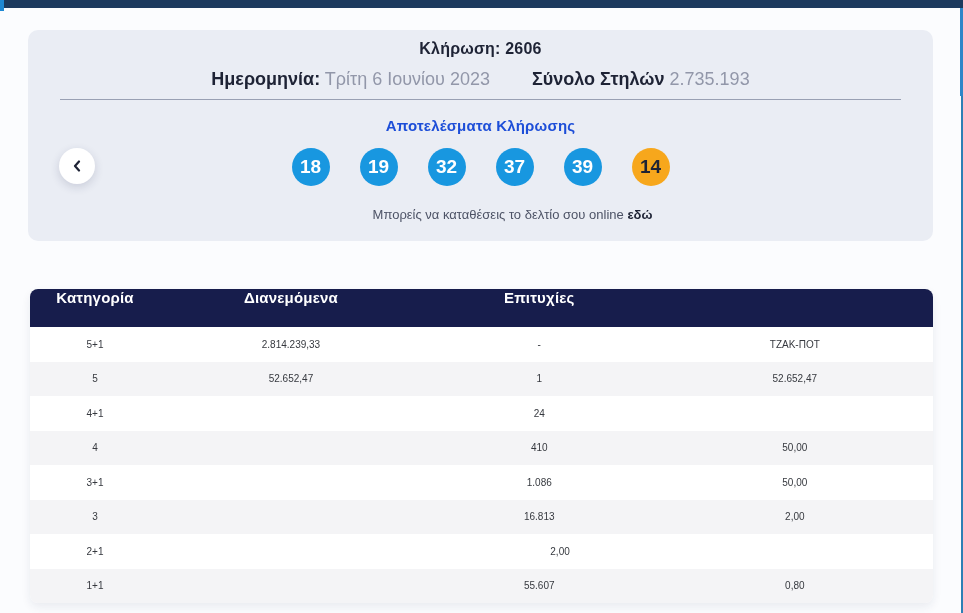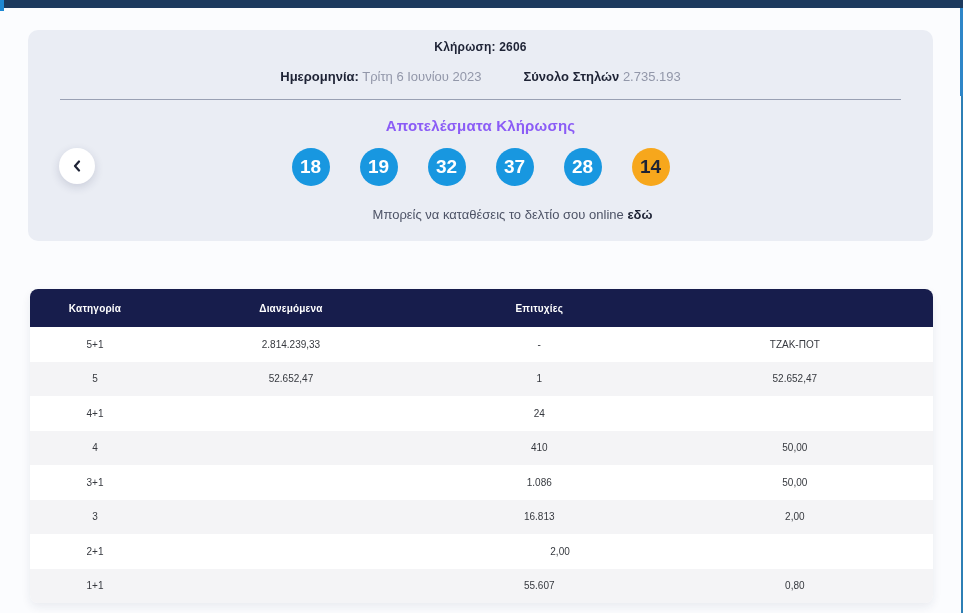--- a/index.html
+++ b/index.html
@@ -18,34 +18,34 @@
   .right-line { position: absolute; top: 8px; right: 0; width: 2px; height: 605px; background: #2d7fb5; }
   .right-thumb { position: absolute; top: 8px; right: 0; width: 3px; height: 88px; background: #2e86c8; }
 
   
   .card {
     position: absolute; left: 28px; top: 30px; width: 905px; height: 211px;
     background: #eaedf4; border-radius: 10px;
   }
   .card-title {
     position: absolute; top: 10px; left: 0; width: 100%;
-    text-align: center; font-weight: bold; font-size: 12px; color: #1e2335;
+    text-align: center; font-weight: bold; font-size: 16px; color: #1e2335;
     letter-spacing: .2px;
   }
   .card-sub {
     position: absolute; top: 39px; left: 0; width: 100%;
     display: flex; justify-content: center; gap: 42px;
-    font-size: 13px; color: #9297a9;
+    font-size: 18px; color: #9297a9;
   }
   .card-sub .seg { white-space: nowrap; }
   .label-strong { font-weight: bold; color: #1e2335; }
   .card-divider { position: absolute; top: 69px; left: 32px; right: 32px; height: 1px; background: #99a0b3; }
   .results-heading {
     position: absolute; top: 87px; left: 0; width: 100%;
-    text-align: center; font-weight: bold; font-size: 15px; color: #8b5cf6;
+    text-align: center; font-weight: bold; font-size: 15px; color: #1d4ed8;
     letter-spacing: .2px;
   }
   .balls {
     position: absolute; top: 118px; left: 0; width: 100%;
     display: flex; justify-content: center; gap: 30px;
   }
   .ball {
     width: 38px; height: 38px; border-radius: 50%;
     display: flex; align-items: center; justify-content: center;
     font-weight: bold; font-size: 19px;
@@ -69,23 +69,23 @@
   }
   .prev-btn svg { display: block; }
 
   
   .table {
     position: absolute; left: 30px; top: 289px; width: 903px;
     border-radius: 8px;
     box-shadow: 0 4px 10px rgba(30, 40, 80, .08);
   }
   .thead {
-    display: flex; align-items: center; height: 38px;
+    display: flex; height: 38px;
     background: #171d4c; border-radius: 8px 8px 0 0;
-    color: #ffffff; font-weight: bold; font-size: 10px;
+    color: #ffffff; font-weight: bold; font-size: 15px;
     letter-spacing: .2px;
   }
   .tbody .row {
     display: flex; align-items: center; height: 34.5px;
     background: #ffffff; font-size: 10px; color: #36393f;
   }
   .tbody .row:nth-child(even) { background: #f4f4f6; }
   .tbody .row:last-child { border-radius: 0 0 8px 8px; }
   .cell { text-align: center; }
   .c1 { width: 14.4%; }
@@ -117,21 +117,21 @@
 
   <div class="card-divider"></div>
 
   <div class="results-heading">Αποτελέσματα Κλήρωσης</div>
 
   <div class="balls">
       <div class="ball main">18</div>
       <div class="ball main">19</div>
       <div class="ball main">32</div>
       <div class="ball main">37</div>
-      <div class="ball main">28</div>
+      <div class="ball main">39</div>
       <div class="ball joker">14</div>
     </div>
 
   <div class="online">
     <span>Μπορείς να καταθέσεις το δελτίο σου online</span>
     <span class="link">εδώ</span>
   </div>
 </section>
 
 <button class="prev-btn">

